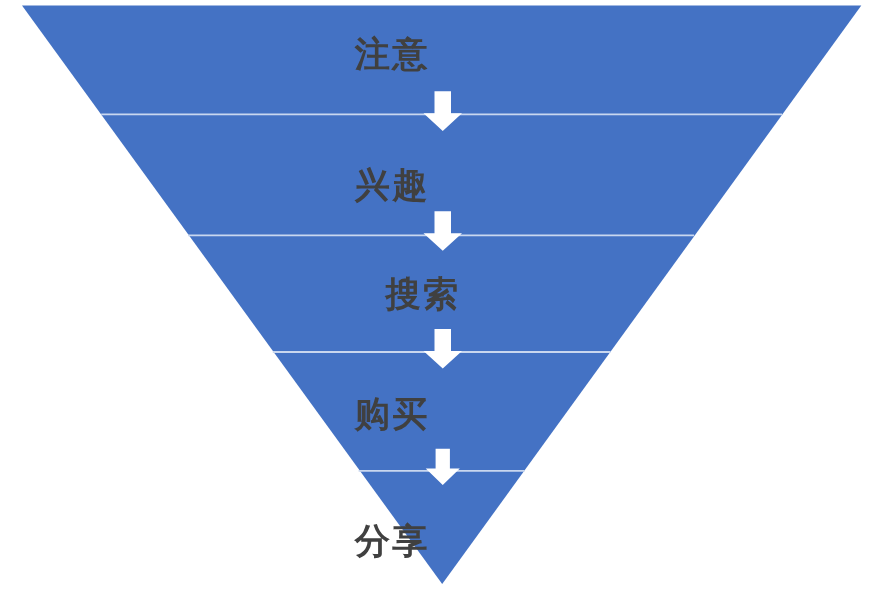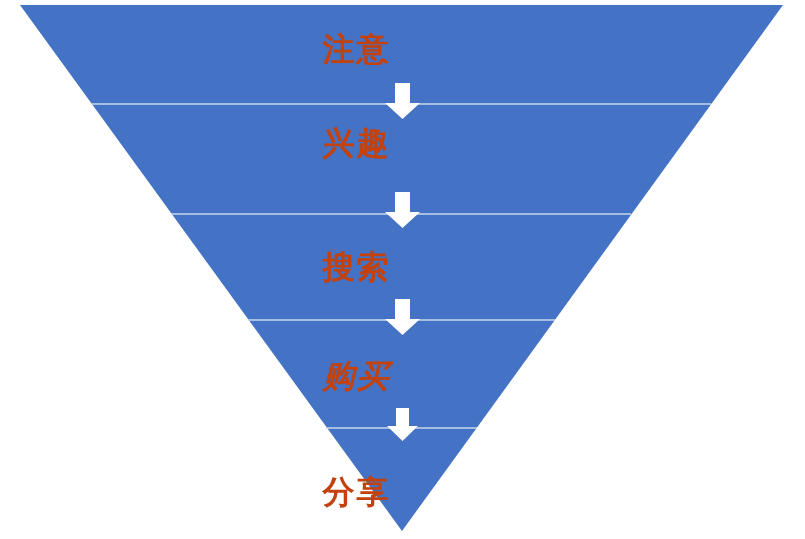--- a/index.html
+++ b/index.html
@@ -25,32 +25,32 @@
     left: 0;
     width: 805px;
     height: 539px;
     display: block;
   }
   .stage-label {
     position: absolute;
     left: 0;
     width: 713px;
     text-align: center;
-    color: #c2410c;
+    color: #404040;
     font-size: 32px;
     font-weight: bold;
     letter-spacing: 2px;
     line-height: 1;
     white-space: nowrap;
     font-family: "Liberation Sans", "DejaVu Sans", sans-serif;
   }
   #label-0 { top: 33px; }
-  #label-1 { top: 127px; }
-  #label-2 { top: 251px; }
-  #label-3 { top: 360px; font-style: italic; }
+  #label-1 { top: 155px; font-family: Liberation Mono, monospace; }
+  #label-2 { top: 251px; margin-left: 28px; }
+  #label-3 { top: 360px; }
   #label-4 { top: 476px; }
 </style>
 </head>
 <body>
 
 <div id="funnel-root">
 
   <svg id="funnel-svg" viewBox="0 0 805 539">
 
     <polygon id="funnel-body" points="20,5 783,5 402,531" fill="#4472C4"></polygon>

